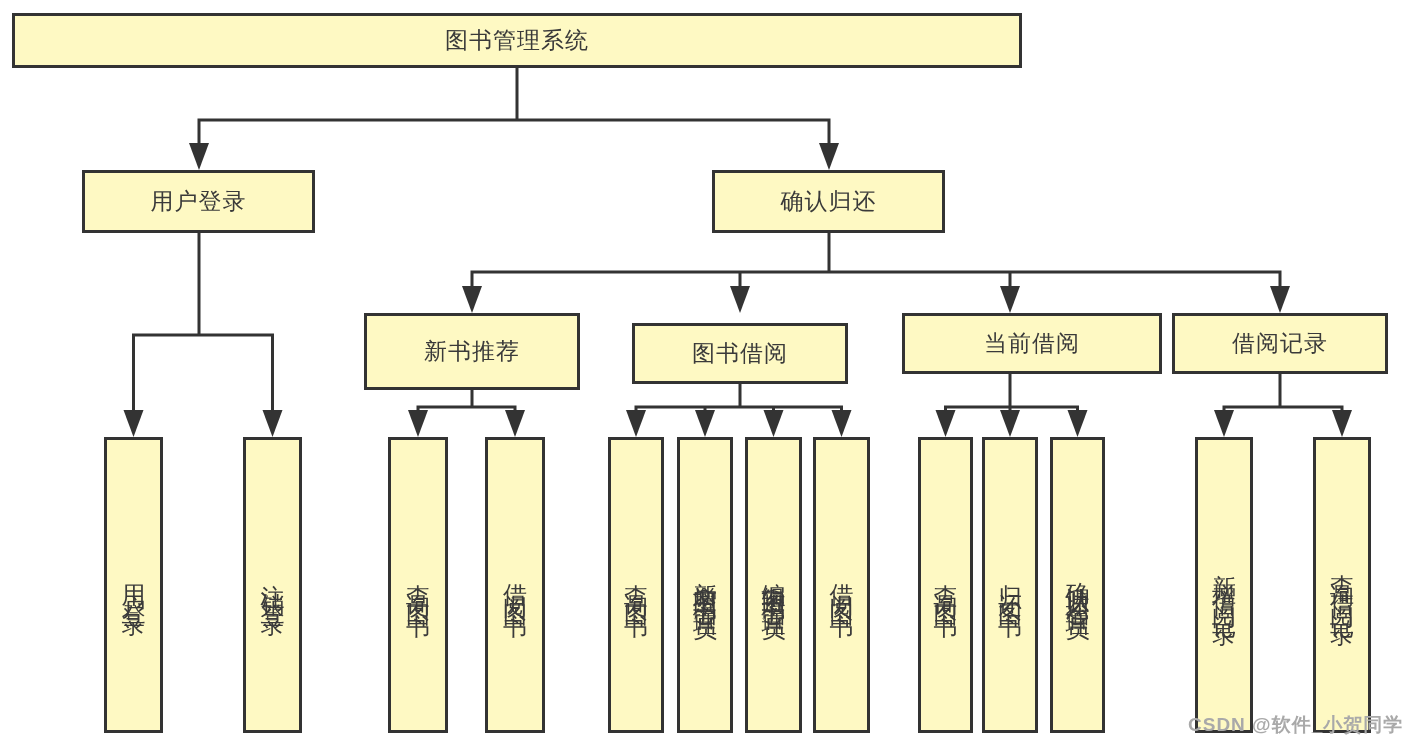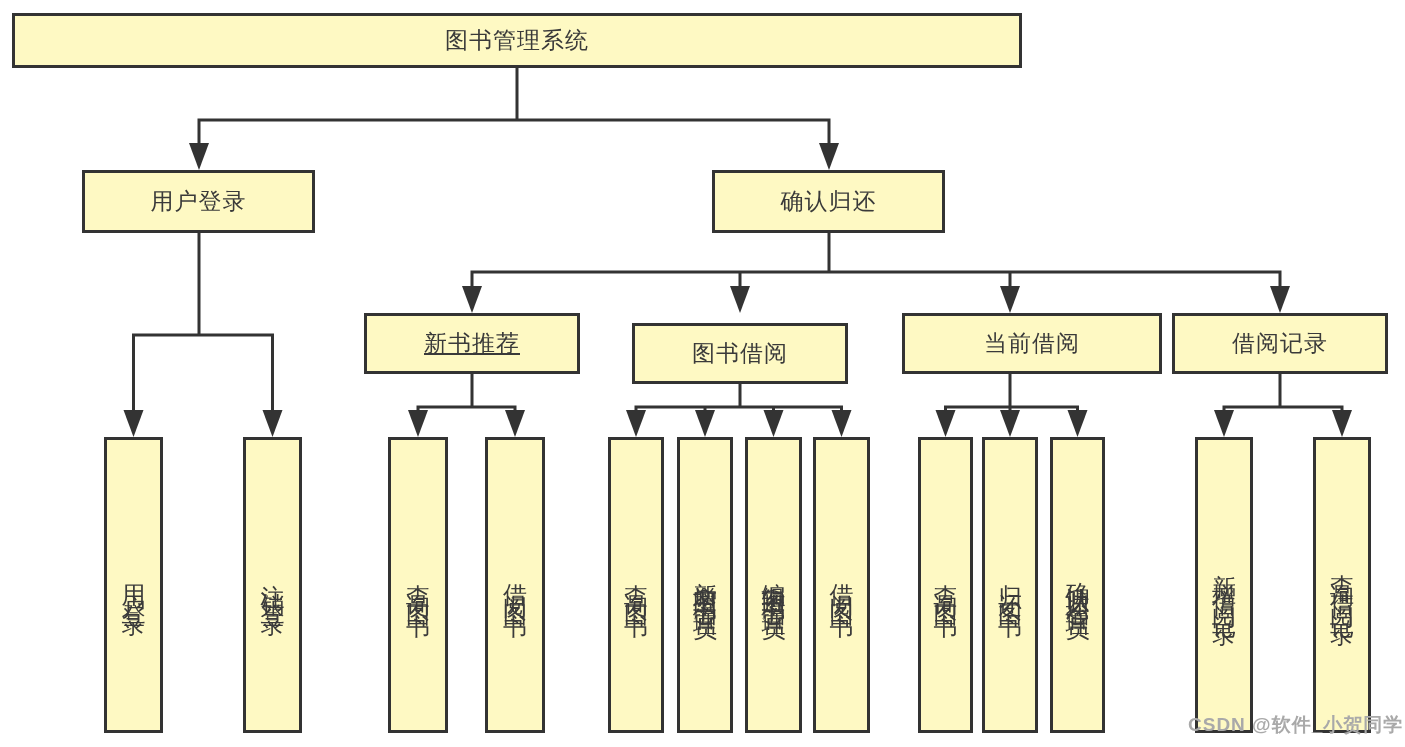--- a/index.html
+++ b/index.html
@@ -91,21 +91,21 @@
     <span class="label">图书管理系统</span>
   </div>
 
   <div class="node hnode" style="left:82px; top:170px; width:233px; height:63px;">
     <span class="label">用户登录</span>
   </div>
   <div class="node hnode" style="left:712px; top:170px; width:233px; height:63px;">
     <span class="label">确认归还</span>
   </div>
 
-  <div class="node hnode" style="left:364px; top:313px; width:216px; height:61px;text-decoration:underline;">
+  <div class="node hnode" style="left:364px; top:313px; width:216px; height:77px;">
     <span class="label">新书推荐</span>
   </div>
   <div class="node hnode" style="left:632px; top:313px; width:216px; height:61px;margin-top:10px;">
     <span class="label">图书借阅</span>
   </div>
   <div class="node hnode" style="left:902px; top:313px; width:260px; height:61px;">
     <span class="label">当前借阅</span>
   </div>
   <div class="node hnode" style="left:1172px; top:313px; width:216px; height:61px;">
     <span class="label">借阅记录</span>

